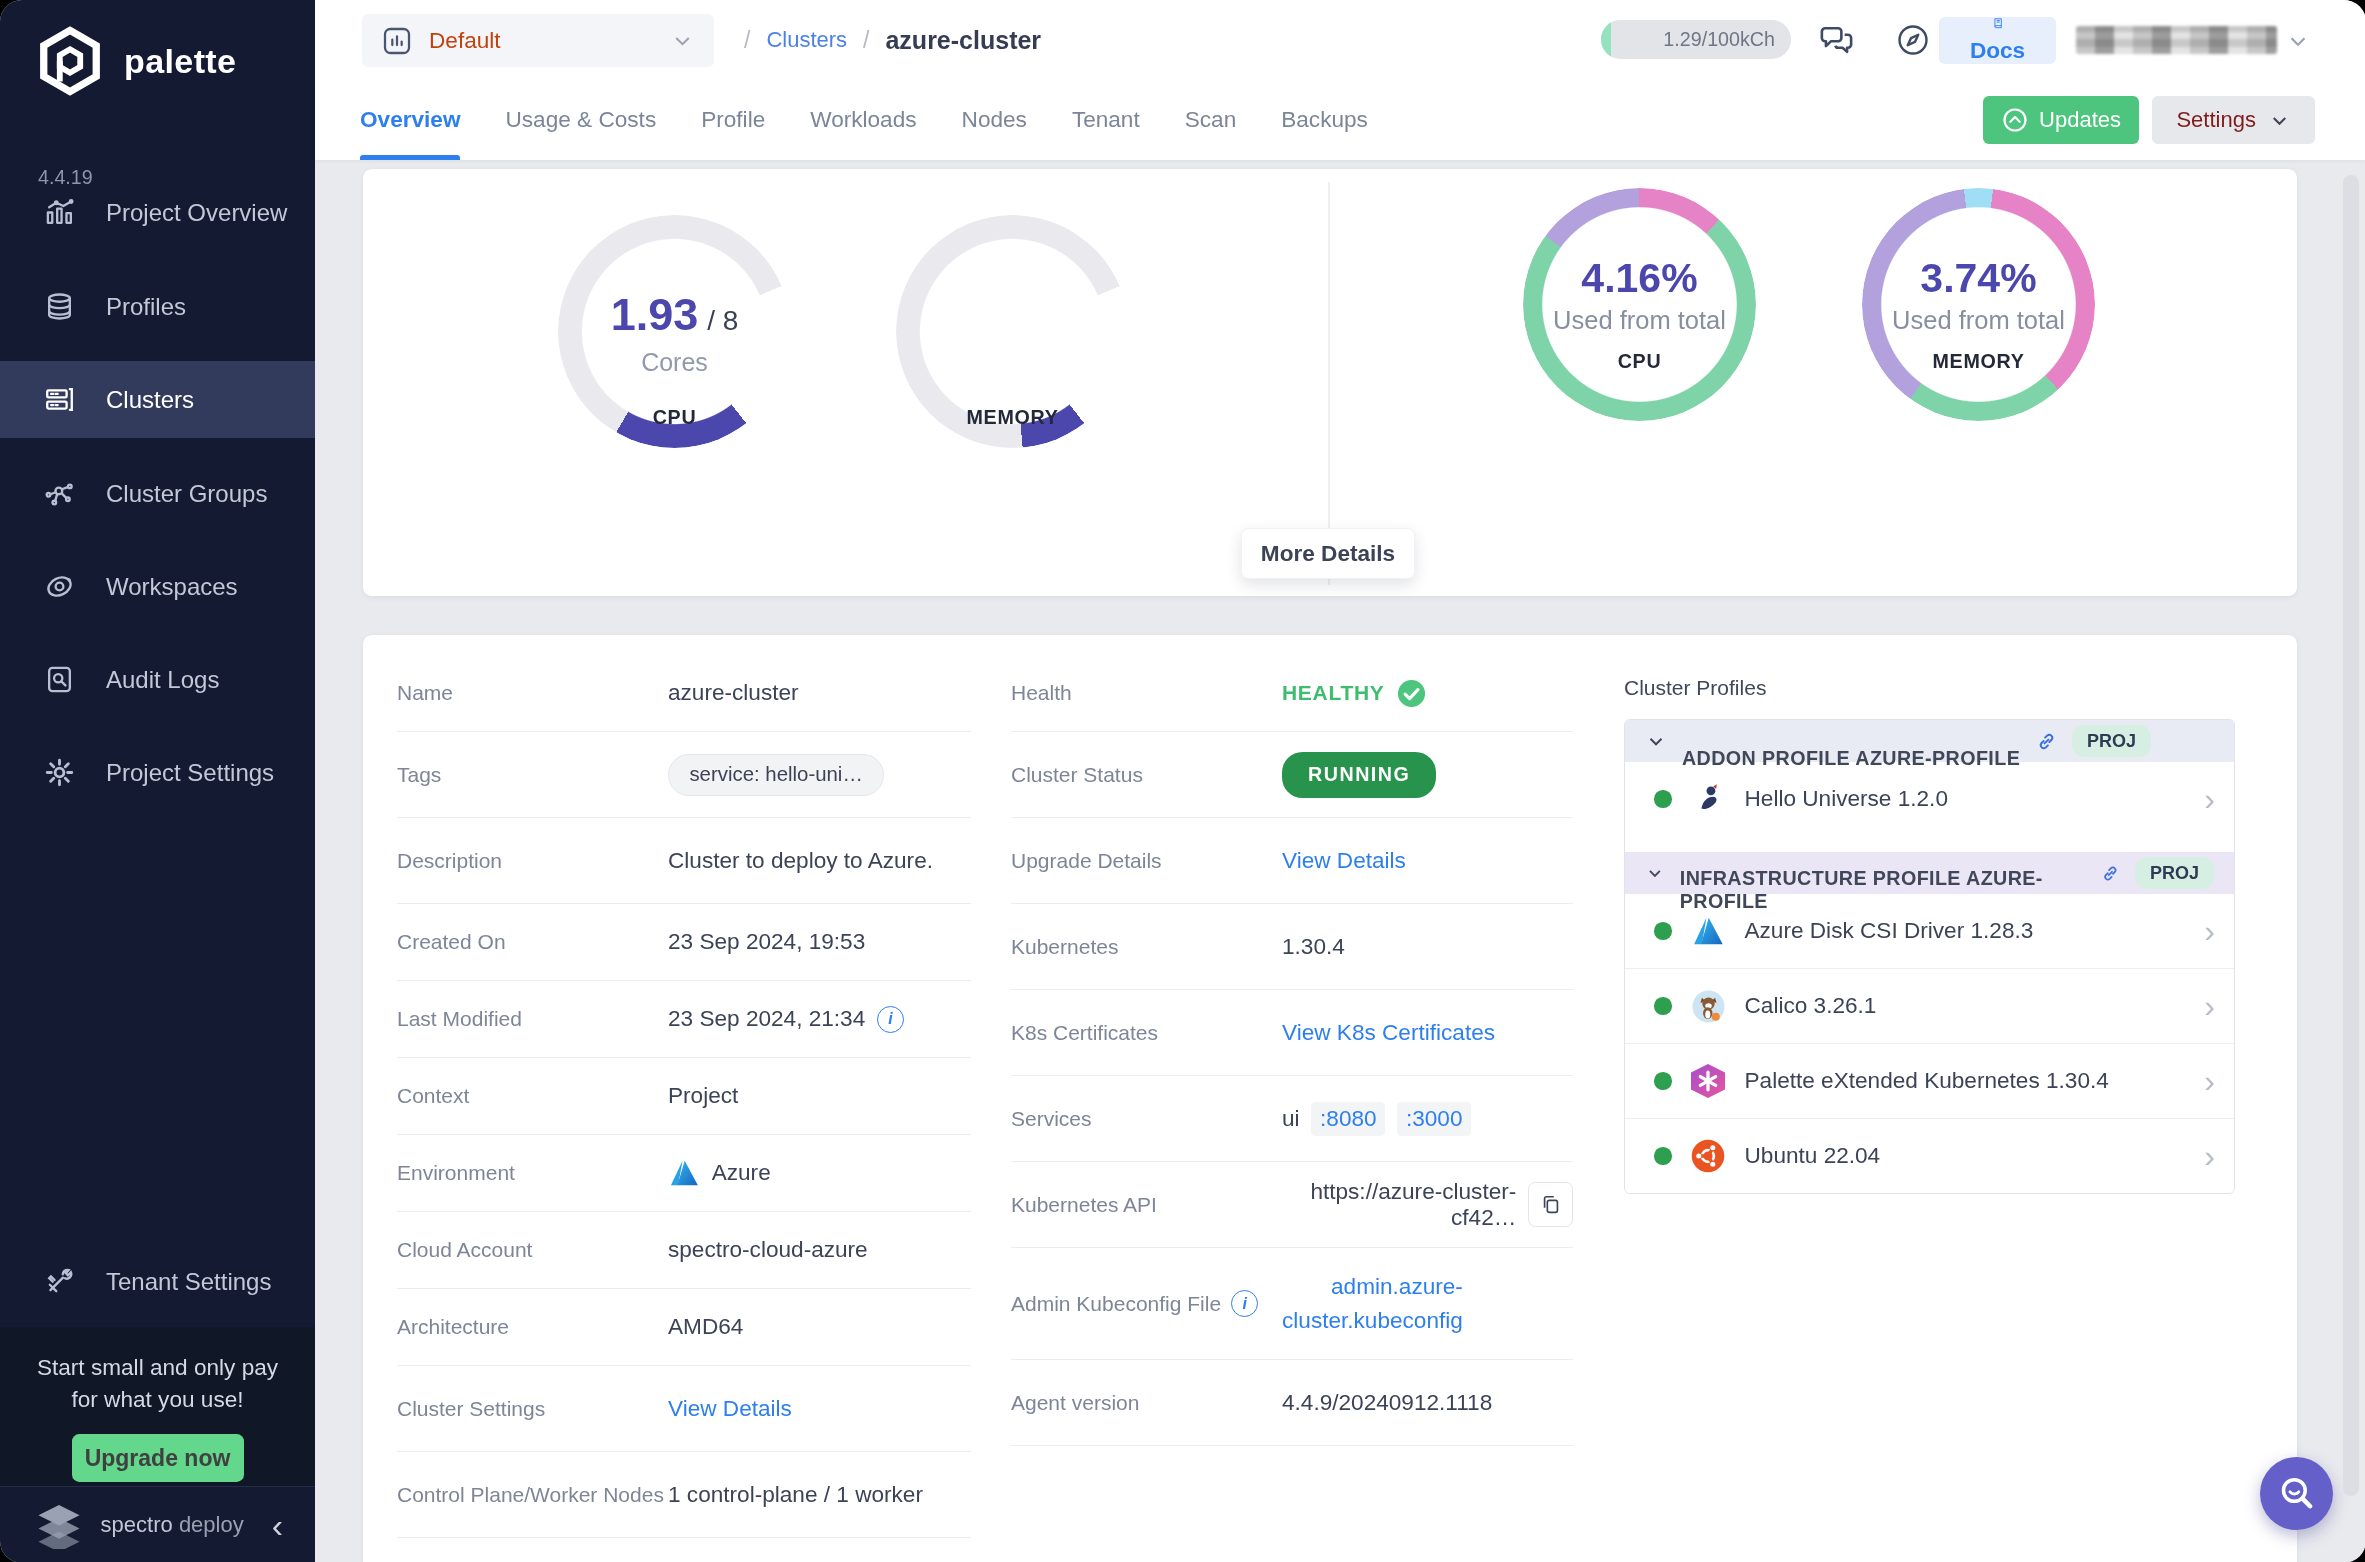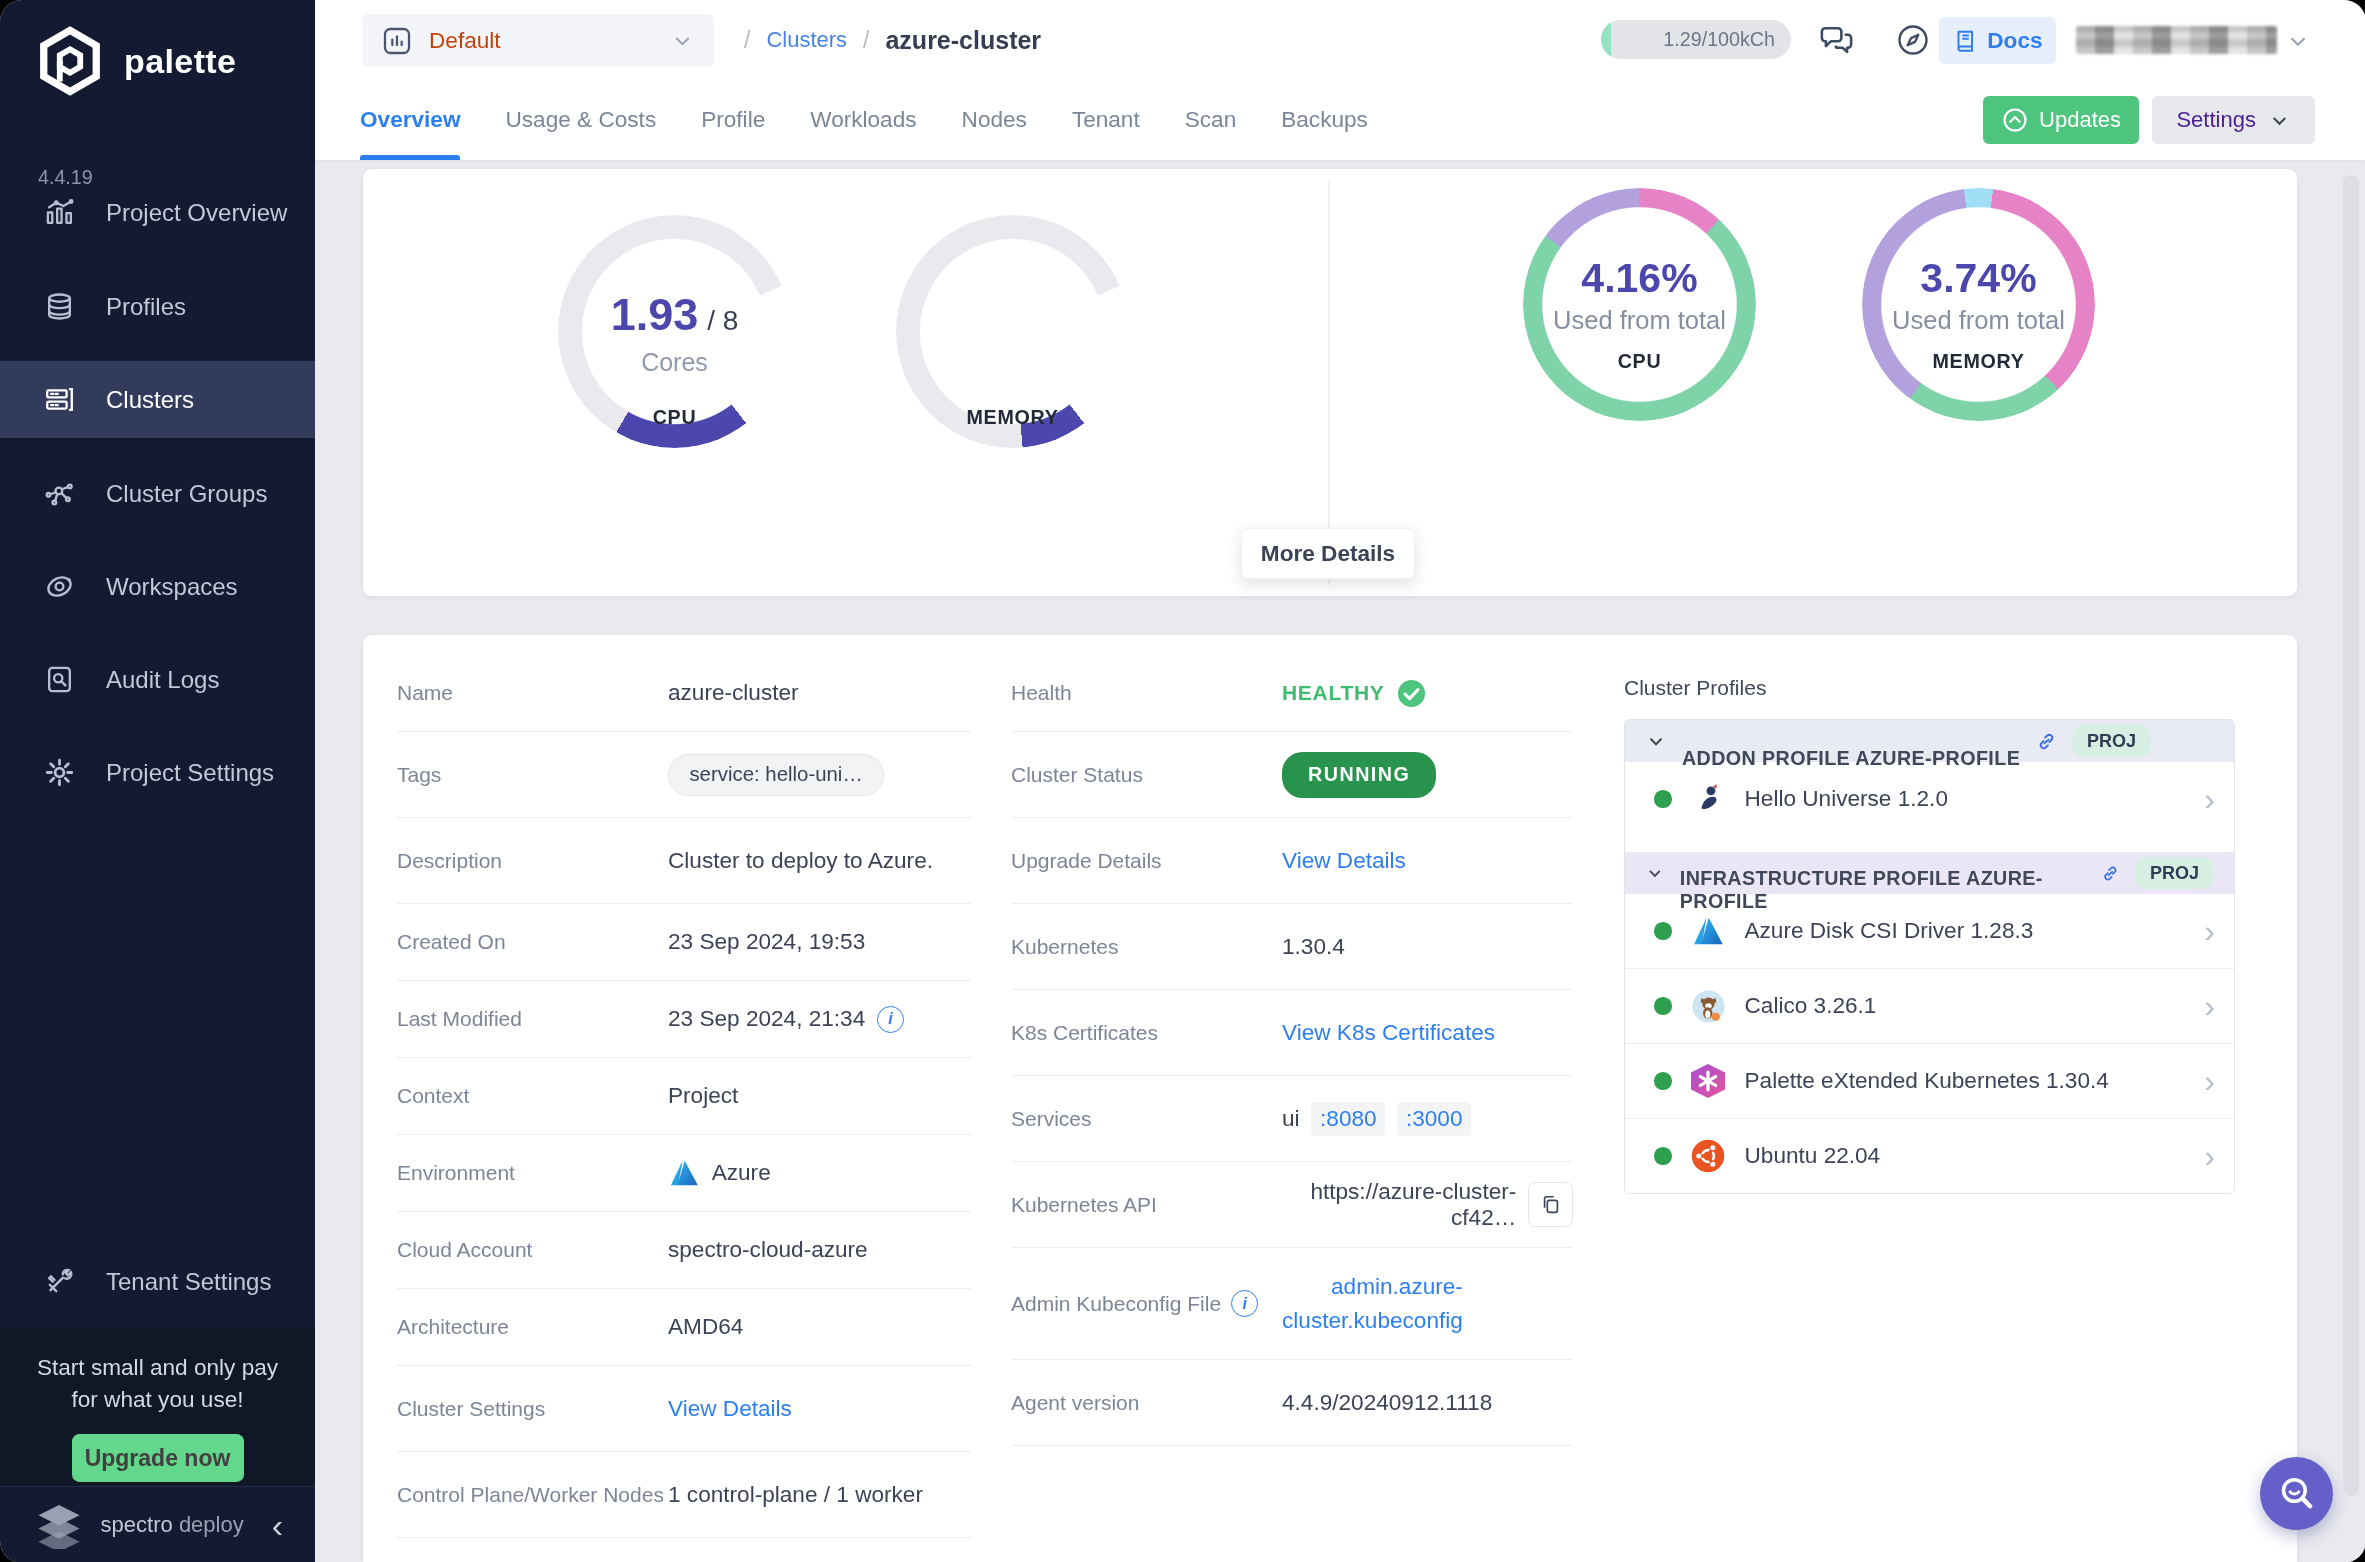--- a/index.html
+++ b/index.html
@@ -29,36 +29,36 @@
   .dd-label{font-size:22.6px;color:#c2410c;}
   .dd .chev{margin-left:auto;}
   .crumbs{position:absolute;left:429px;top:0;height:80px;display:flex;align-items:center;gap:16px;}
   .crumb-sep{color:#b6bac6;font-size:23px;}
   .crumb-link{color:#4a82e8;font-size:22px;cursor:pointer;}
   .crumb-cur{color:#363d52;font-size:25px;font-weight:600;}
   .usage-pill{position:absolute;left:1286px;top:20.4px;width:190px;height:39px;background:#e3e4e8;border-radius:19.7px;display:flex;align-items:center;overflow:hidden;}
   .usage-green{width:10.2px;height:100%;background:#93e2c0;}
   .usage-text{flex:1;text-align:right;padding-right:16px;color:#6f7688;font-size:19.7px;}
   .icon-btn{position:absolute;top:18px;width:44px;height:44px;display:flex;align-items:center;justify-content:center;cursor:pointer;}
-  .docs-btn{position:absolute;left:1624px;top:17px;width:117px;height:47px;background:#e7effd;border-radius:5.8px;display:flex;align-items:center;justify-content:center;gap:8.8px;cursor:pointer;}
+  .docs-btn{position:absolute;left:1624px;top:17px;width:117px;height:47px;background:#e7effd;border-radius:5.8px;display:flex;align-items:center;justify-content:center;gap:8.8px;cursor:pointer;flex-direction:column;}
   .docs-label{color:#2d7ff0;font-size:22.6px;font-weight:600;}
   .user-redact{position:absolute;left:1761px;top:26px;width:201px;height:28px;background:
      repeating-linear-gradient(90deg,#c6c6c6 0 19px,#9d9d9d 19px 38px,#e3e3e3 38px 57px),
      repeating-linear-gradient(0deg,rgba(255,255,255,.35) 0 7.3px,rgba(0,0,0,.12) 7.3px 14.6px);
      background-blend-mode:multiply;filter:blur(1.5px);border-radius:2.9px;}
   .user-chev{position:absolute;left:1970px;top:28px;cursor:pointer;}
 
   
   .tabsbar{position:absolute;left:315px;top:80px;width:2050px;height:80px;background:#fff;box-shadow:0 1.5px 3.6px rgba(20,30,60,.05);}
   .tabs{display:flex;gap:45px;padding-left:45px;height:80px;align-items:center;}
   .tab{position:relative;font-size:22.6px;color:#7c8598;height:80px;display:flex;align-items:center;cursor:pointer;}
   .tab.active{color:#2d7ff0;font-weight:600;}
   .tab.active::after{content:"";position:absolute;left:0;right:0;bottom:0;height:5.1px;border-radius:2.9px 2.9px 0 0;background:#2d7ff0;}
   .updates-btn{position:absolute;left:1668px;top:16px;width:156px;height:48px;background:#4ec57e;border:none;border-radius:5.8px;color:#fff;display:flex;align-items:center;justify-content:center;gap:10.2px;font-size:22px;font-family:inherit;cursor:pointer;}
-  .settings-btn{position:absolute;left:1837px;top:16px;width:163px;height:48px;background:#e7e8ec;border:none;border-radius:5.8px;color:#4c1d95;display:flex;align-items:center;justify-content:center;gap:11.7px;font-size:22px;font-family:inherit;cursor:pointer;}
+  .settings-btn{position:absolute;left:1837px;top:16px;width:163px;height:48px;background:#e7e8ec;border:none;border-radius:5.8px;color:#7f1d1d;display:flex;align-items:center;justify-content:center;gap:11.7px;font-size:22px;font-family:inherit;cursor:pointer;}
   .anno-arrow{position:absolute;left:1532px;top:88px;pointer-events:none;}
 
   
   .card{position:absolute;background:#fff;box-shadow:0 1.5px 5.8px rgba(30,40,70,.06);}
   .summary-card{left:363px;top:169px;width:1934px;height:427px;border-radius:8.8px;}
   .vdivider{position:absolute;left:965px;top:13px;width:1.5px;height:403px;background:#eef0f3;}
   .gauge{position:absolute;width:233px;height:233px;}
   .gauge-ring{position:absolute;inset:0;border-radius:50%;
     -webkit-mask:radial-gradient(closest-side,transparent 79%,#000 80%);
     mask:radial-gradient(closest-side,transparent 79%,#000 80%);}

